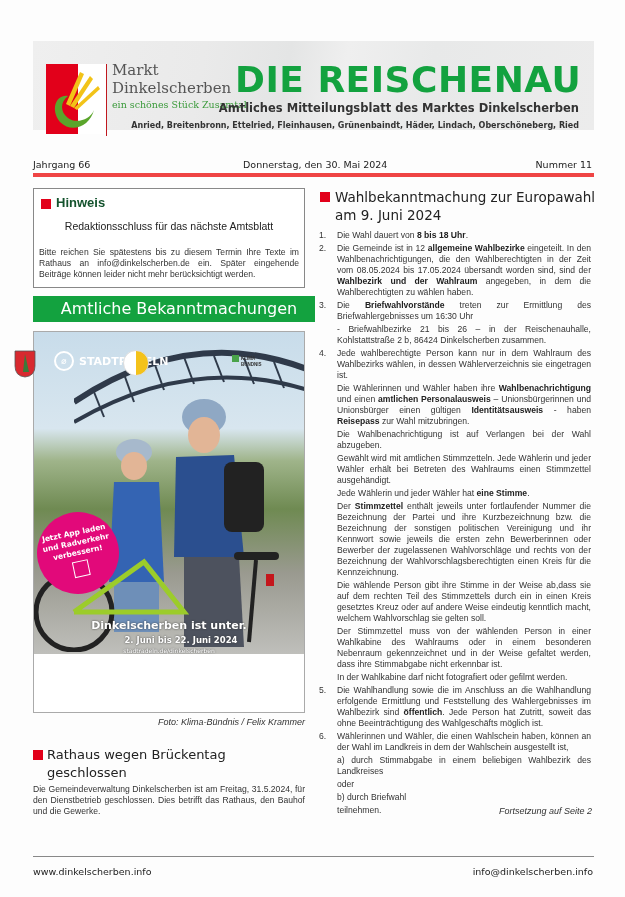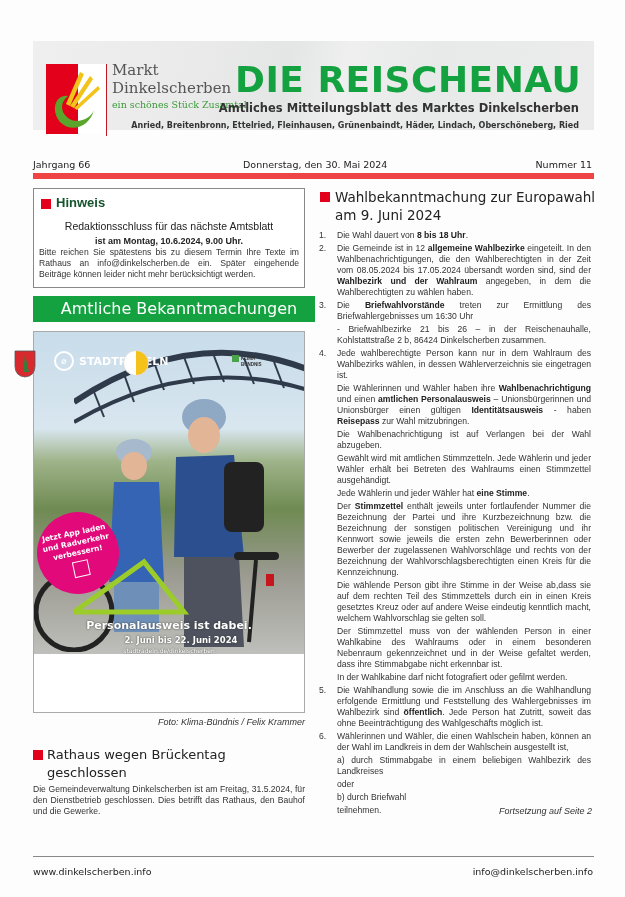--- a/index.html
+++ b/index.html
@@ -8,21 +8,21 @@
   .header-band { position:absolute; left:33px; top:41px; width:561px; height:89px;
     background:linear-gradient(100deg,#efefef 0%,#eaeaea 30%,#e4e5e5 45%,#efefef 55%,#e8e9e9 70%,#ececec 100%); }
   .logo { position:absolute; left:46px; top:64px; width:60px; height:70px; }
   .logo-divider { position:absolute; left:106px; top:64px; width:1px; height:72px; background:#c0181f; }
   .logo-text-1 { position:absolute; left:112px; top:62px; font-family:"DejaVu Serif", serif; font-size:15px; color:#555; line-height:17px; }
   .logo-text-2 { position:absolute; left:112px; top:80px; font-family:"DejaVu Serif", serif; font-size:15px; color:#555; line-height:17px; }
   .logo-text-3 { position:absolute; left:112px; top:99px; font-family:"DejaVu Serif", serif; font-size:9.5px; color:#3b9a3b; }
   .masthead-title { position:absolute; left:235px; top:60px; font-family:"DejaVu Sans", sans-serif; font-weight:bold; font-size:36px; color:#13a23f; letter-spacing:0.5px; line-height:40px; }
   .masthead-sub { position:absolute; right:46px; top:101px; font-family:"DejaVu Sans", sans-serif; font-weight:bold; font-size:11.5px; color:#333; }
   .masthead-villages { position:absolute; right:46px; top:121px; font-family:"DejaVu Sans", sans-serif; font-weight:bold; font-size:8px; color:#333; }
-  .issue-bar { position:absolute; left:33px; top:157px; width:561px; height:16px; font-family:"DejaVu Sans", sans-serif; font-size:9.5px; color:#222; border-bottom:6px solid #ef4444; }
+  .issue-bar { position:absolute; left:33px; top:157px; width:561px; height:16px; font-family:"DejaVu Sans", sans-serif; font-size:9.5px; color:#222; border-bottom:4px solid #ef4444; }
   .issue-bar .l { position:absolute; left:0; top:2px; }
   .issue-bar .c { position:absolute; left:210px; top:2px; }
   .issue-bar .r { position:absolute; right:2px; top:2px; }
 
   .hinweis { position:absolute; left:33px; top:188px; width:272px; height:100px; border:1px solid #888; background:#fff; box-sizing:border-box; }
   .sq { display:inline-block; width:10px; height:10px; background:#e2001a; vertical-align:middle; margin-right:5px; }
   .hinweis-title { position:absolute; left:7px; top:6px; font-size:13px; font-weight:bold; color:#14532d; }
   .hinweis-head { position:absolute; left:0; width:100%; top:31px; text-align:center; font-size:10.5px; font-weight:normal; }
   .hinweis-date { position:absolute; left:0; width:100%; top:47px; text-align:center; font-size:9px; font-weight:bold; }
   .hinweis-body { position:absolute; left:5px; right:5px; top:58px; font-size:8.6px; line-height:11px; text-align:justify; color:#333; }
@@ -95,21 +95,20 @@
   <span class="l">Jahrgang 66</span>
   <span class="c">Donnerstag, den 30. Mai 2024</span>
   <span class="r">Nummer 11</span>
 </div>
 
 <div class="hinweis">
   <div class="hinweis-title">
     <span class="sq"></span><span>Hinweis</span>
   </div>
   <div class="hinweis-head">Redaktionsschluss für das nächste Amtsblatt</div>
-  <div class="hinweis-date">ist am Montag, 10.6.2024, 9.00 Uhr.</div>
   <div class="hinweis-body">Bitte reichen Sie spätestens bis zu diesem Termin Ihre Texte im Rathaus an info@dinkelscherben.de ein. Später eingehende Beiträge können leider nicht mehr berücksichtigt werden.</div>
 </div>
 
 <div class="amtliche">Amtliche Bekanntmachungen</div>
 
 <div class="poster">
   <div class="poster-photo">
     <svg class="bridge" viewBox="0 0 240 120">
       <path d="M0 70 Q120 -10 240 40" stroke="#2f3a4a" stroke-width="6" fill="none"></path>
       <path d="M0 90 Q120 20 240 60" stroke="#2f3a4a" stroke-width="4" fill="none"></path>
@@ -146,21 +145,21 @@
       <rect x="200" y="30" width="45" height="8" rx="4" fill="#222"></rect>
       <line x1="222" y1="38" x2="215" y2="120" stroke="#222" stroke-width="4"></line>
       <rect x="232" y="52" width="8" height="12" fill="#c4161c"></rect>
     </svg>
     <div class="pink-bubble">
       <div>Jetzt App laden</div>
       <div>und Radverkehr</div>
       <div>verbessern!</div>
       <div class="qr"></div>
     </div>
-    <div class="poster-claim">Personalausweis ist dabei.</div>
+    <div class="poster-claim">Dinkelscherben ist unter.</div>
     <div class="poster-dates">2. Juni bis 22. Juni 2024</div>
     <div class="poster-url">stadtradeln.de/dinkelscherben</div>
   </div>
   <div class="poster-footer"></div>
 </div>
 <svg class="crest" viewBox="0 0 22 28">
   <path d="M1 1 H21 V16 Q21 26 11 27 Q1 26 1 16Z" fill="#d8292f" stroke="#555" stroke-width="0.8"></path>
   <path d="M11 4 L15 22 L9 22Z" fill="#3a7a3a"></path>
 </svg>
 <div class="hc-logo"></div>

